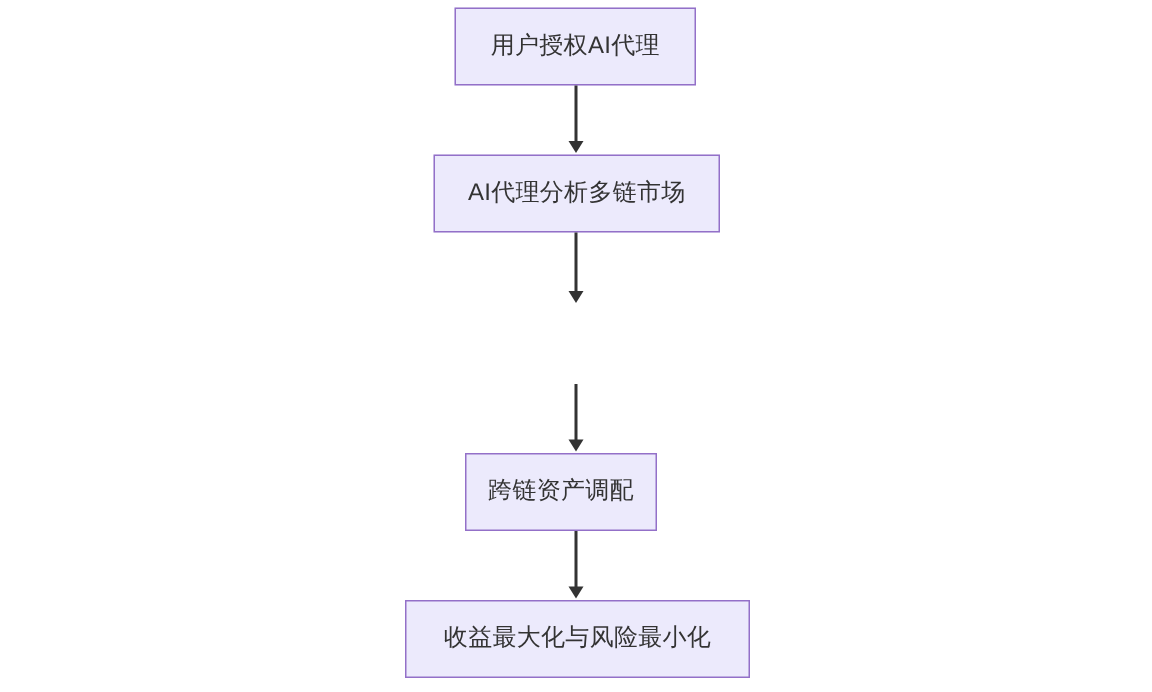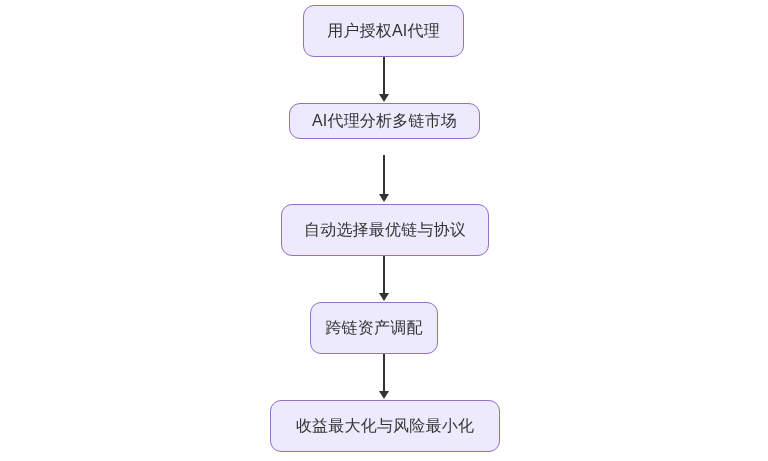--- a/index.html
+++ b/index.html
@@ -19,21 +19,21 @@
     width: 768px;
     height: 461px;
     background: #ffffff;
   }
 
   .node {
     position: absolute;
     box-sizing: border-box;
     background: #ECEAFC;
     border: 1.3px solid #9370C8;
-    border-radius: 11px;
+    border-radius: 0;
     display: flex;
     align-items: center;
     justify-content: center;
     color: #333333;
     font-size: 16px;
     line-height: 1;
     letter-spacing: 0.2px;
     white-space: nowrap;
     user-select: none;
   }
@@ -65,30 +65,27 @@
 
 <div id="flowchart">
 
   <div class="node" style="left:303px; top:5px; width:161px; height:52px;">
     <span class="node-label">用户授权AI代理</span>
   </div>
 
   <div class="edge" style="left:383.3px; top:57px; height:38px;"></div>
   <div class="arrowhead" style="left:379px; top:94px;"></div>
 
-  <div class="node" style="left:289px; top:103px; width:191px; height:36px;text-align:right;">
+  <div class="node" style="left:289px; top:103px; width:191px; height:52px;text-align:right;">
     <span class="node-label">AI代理分析多链市场</span>
   </div>
 
   <div class="edge" style="left:383.3px; top:155px; height:40px;"></div>
   <div class="arrowhead" style="left:379px; top:194px;"></div>
 
-  <div class="node" style="left:281px; top:204px; width:208px; height:52px;">
-    <span class="node-label">自动选择最优链与协议</span>
-  </div>
 
   <div class="edge" style="left:383.3px; top:256px; height:39px;"></div>
   <div class="arrowhead" style="left:379px; top:293px;"></div>
 
   <div class="node" style="left:310px; top:302px; width:128px; height:52px;">
     <span class="node-label">跨链资产调配</span>
   </div>
 
   <div class="edge" style="left:383.3px; top:354px; height:39px;"></div>
   <div class="arrowhead" style="left:379px; top:391px;"></div>

